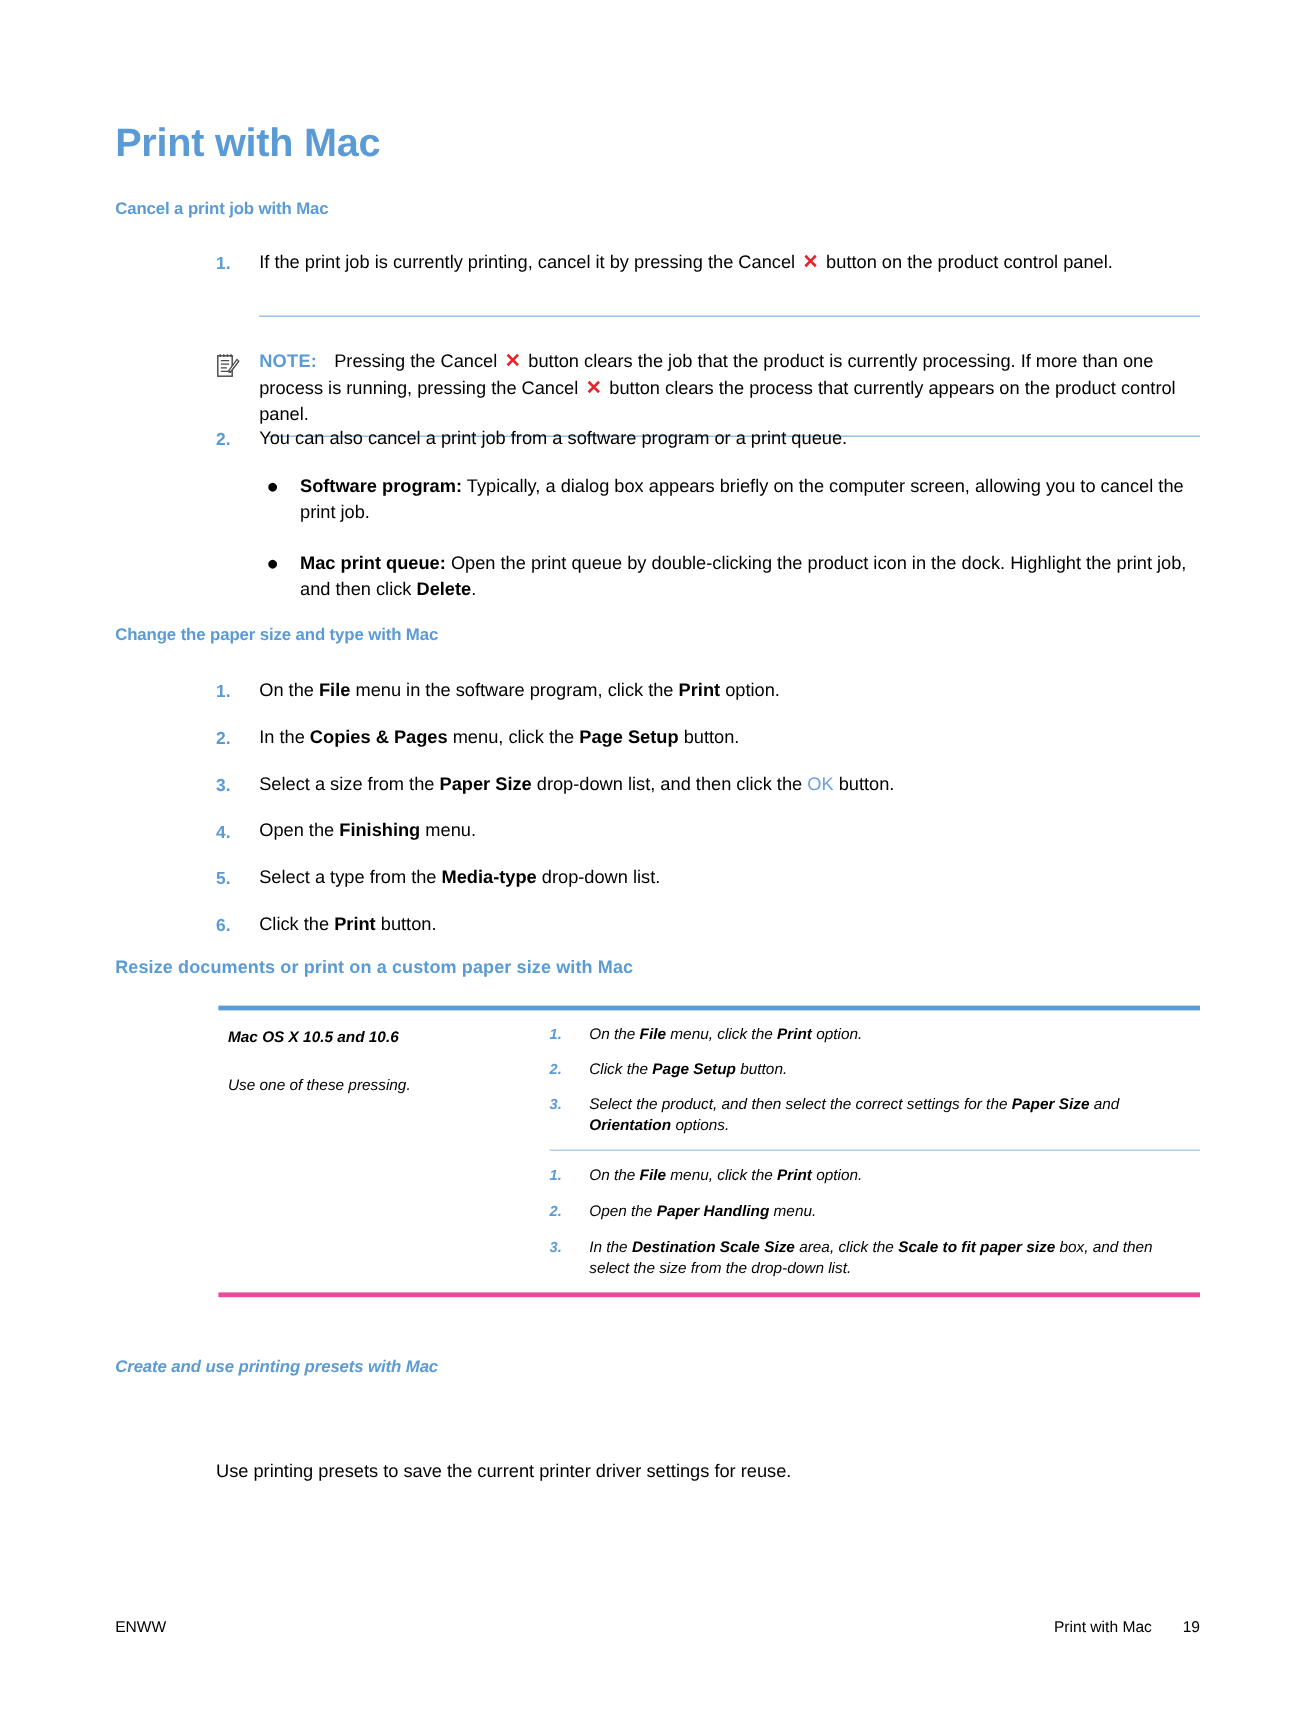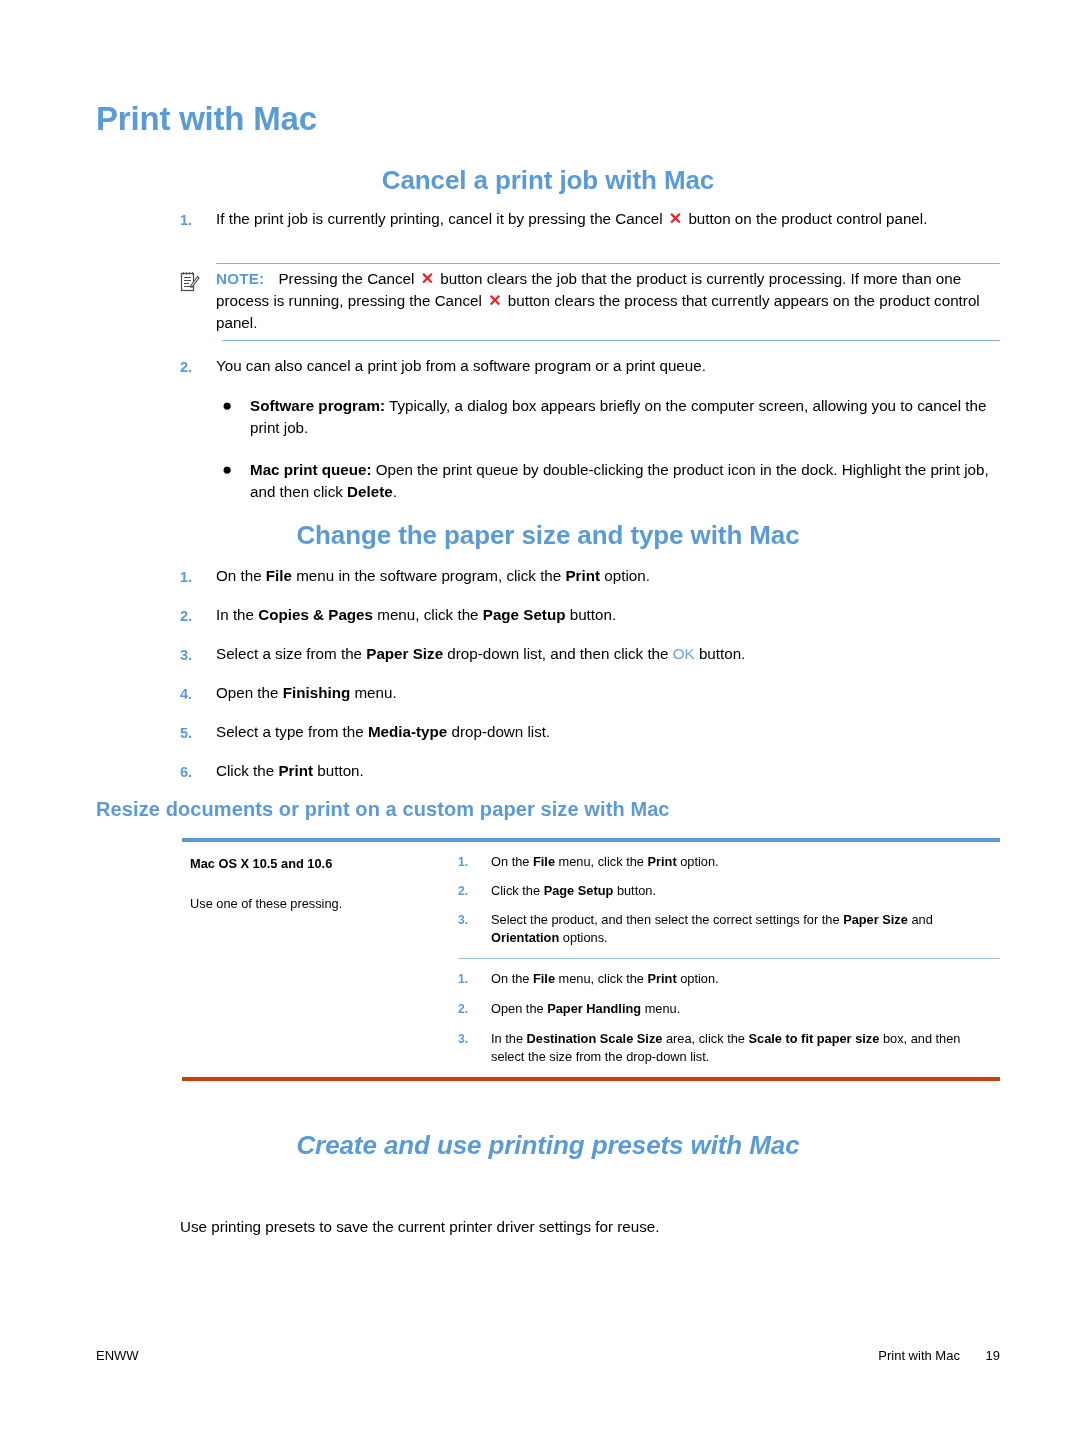--- a/index.html
+++ b/index.html
@@ -27,29 +27,28 @@
   .h1 {
     position: absolute;
     left: 96px;
     top: 100px;
     font-size: 33px;
     font-weight: bold;
     color: #5B9BD5;
     letter-spacing: -0.2px;
   }
   .h2 {
-    font-size: 26px;
+    font-size: 14px;
     font-weight: bold;
     color: #5B9BD5;
     letter-spacing: -0.1px;
     margin: 0;
-    text-align: center;
   }
   .h2-wide {
-    font-size: 20px;
+    font-size: 15px;
     font-weight: bold;
     color: #5B9BD5;
     letter-spacing: 0.1px;
     margin: 0;
   }
 
   
   .body-text {
     font-size: 15.2px;
     line-height: 22px;
@@ -117,20 +116,21 @@
     position: absolute;
     left: 42px;
     bottom: -7px;
     width: 778px;
     height: 1px;
     background: #7FB0DE;
   }
   .note-body {
     display: flex;
     padding-top: 5px;
+    margin-top: 23px;
   }
   .note-icon {
     flex: 0 0 36px;
     width: 36px;
     padding-top: 3px;
   }
   .note-content { flex: 1 1 auto; }
   .note-label {
     color: #5B9BD5;
     font-weight: bold;
@@ -138,22 +138,23 @@
     letter-spacing: 0.2px;
   }
 
   
   .proc-table {
     position: absolute;
     left: 182px;
     top: 838px;
     width: 818px;
     border-top: 4px solid #5B9BD5;
-    border-bottom: 4px solid #c2410c;
-    box-sizing: border-box;
+    border-bottom: 4px solid #ec4899;
+    box-sizing: border-box;
+    font-style: italic;
   }
   .proc-row { display: flex; }
   .proc-left {
     flex: 0 0 276px;
     width: 276px;
     padding: 12px 10px 10px 8px;
     box-sizing: border-box;
     font-size: 12.8px;
     line-height: 20px;
   }

